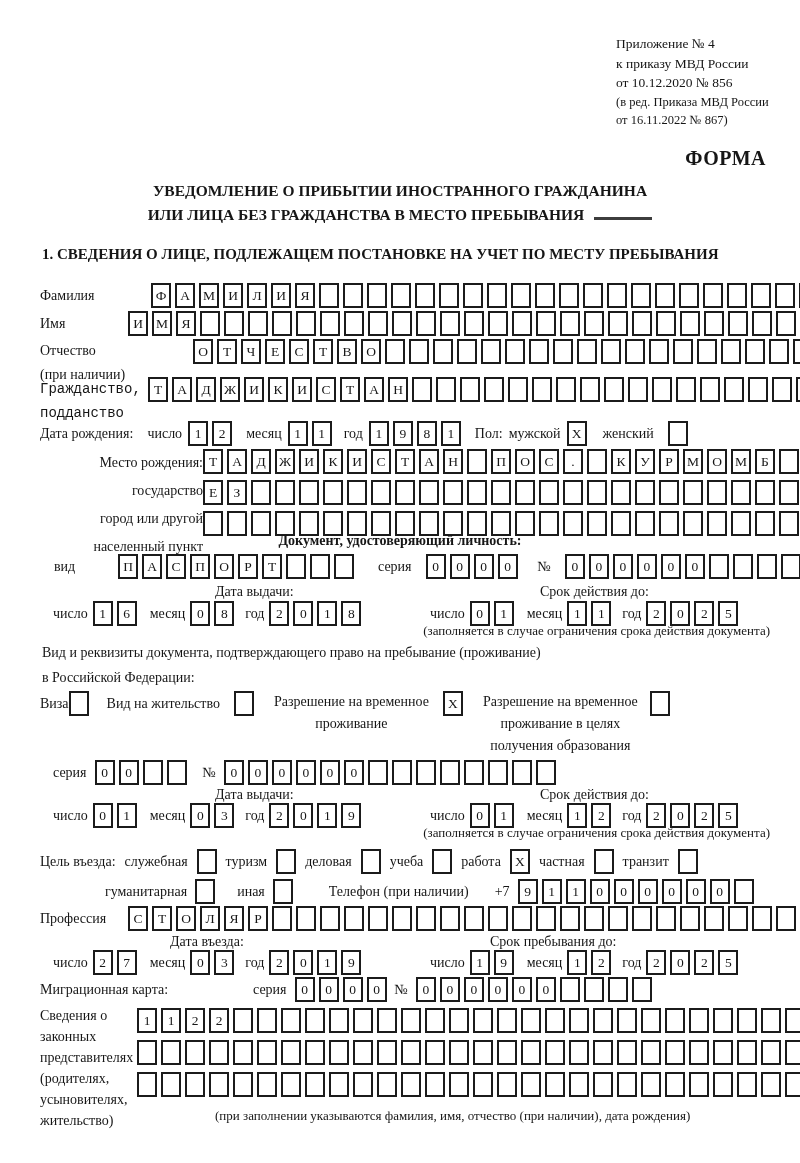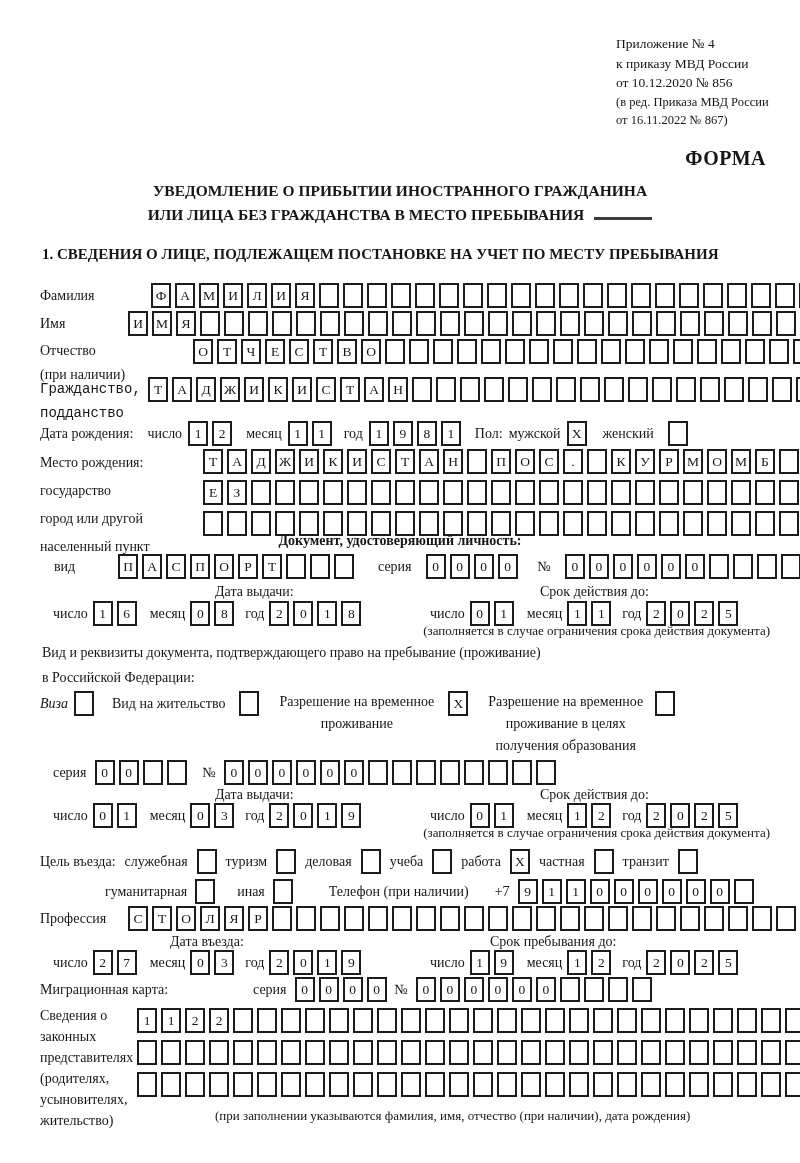--- a/index.html
+++ b/index.html
@@ -209,21 +209,21 @@
     <span>мужской</span>
     <span class="boxes">
         <span class="cell">Х</span>
       </span>
     <span style="margin-left:10px;">женский</span>
     <span class="boxes" style="margin-left:8px;">
         <span class="cell"></span>
       </span>
   </div>
 
-  <div class="row top" style="left:40px;top:449px;">
+  <div class="row top" style="left:40px;top:449px;text-align:right;">
     <span class="col" style="width:163px;line-height:28px;">
       <span>Место рождения:</span>
       <span>государство</span>
       <span>город или другой</span>
       <span>населенный пункт</span>
     </span>
     <span class="col" style="gap:6px;">
       <span class="boxes">
           <span class="cell">Т</span>
           <span class="cell">А</span>
@@ -390,21 +390,21 @@
           <span class="cell">5</span>
         </span>
     </span>
   </div>
   <div class="abs note" style="right:30px;top:623px;">(заполняется в случае ограничения срока действия документа)</div>
 
   <div class="abs" style="left:42px;top:645px;">Вид и реквизиты документа, подтверждающего право на пребывание (проживание)</div>
   <div class="abs" style="left:42px;top:670px;">в Российской Федерации:</div>
 
   <div class="row top" style="left:40px;top:691px;">
-    <span class="dgroup" style="gap:6px;font-style:italic;">
+    <span class="dgroup" style="">
       <span>Виза</span>
       <span class="boxes">
           <span class="cell"></span>
         </span>
     </span>
     <span class="dgroup" style="margin-left:18px;gap:14px;">
       <span>Вид на жительство</span>
       <span class="boxes">
           <span class="cell"></span>
         </span>

